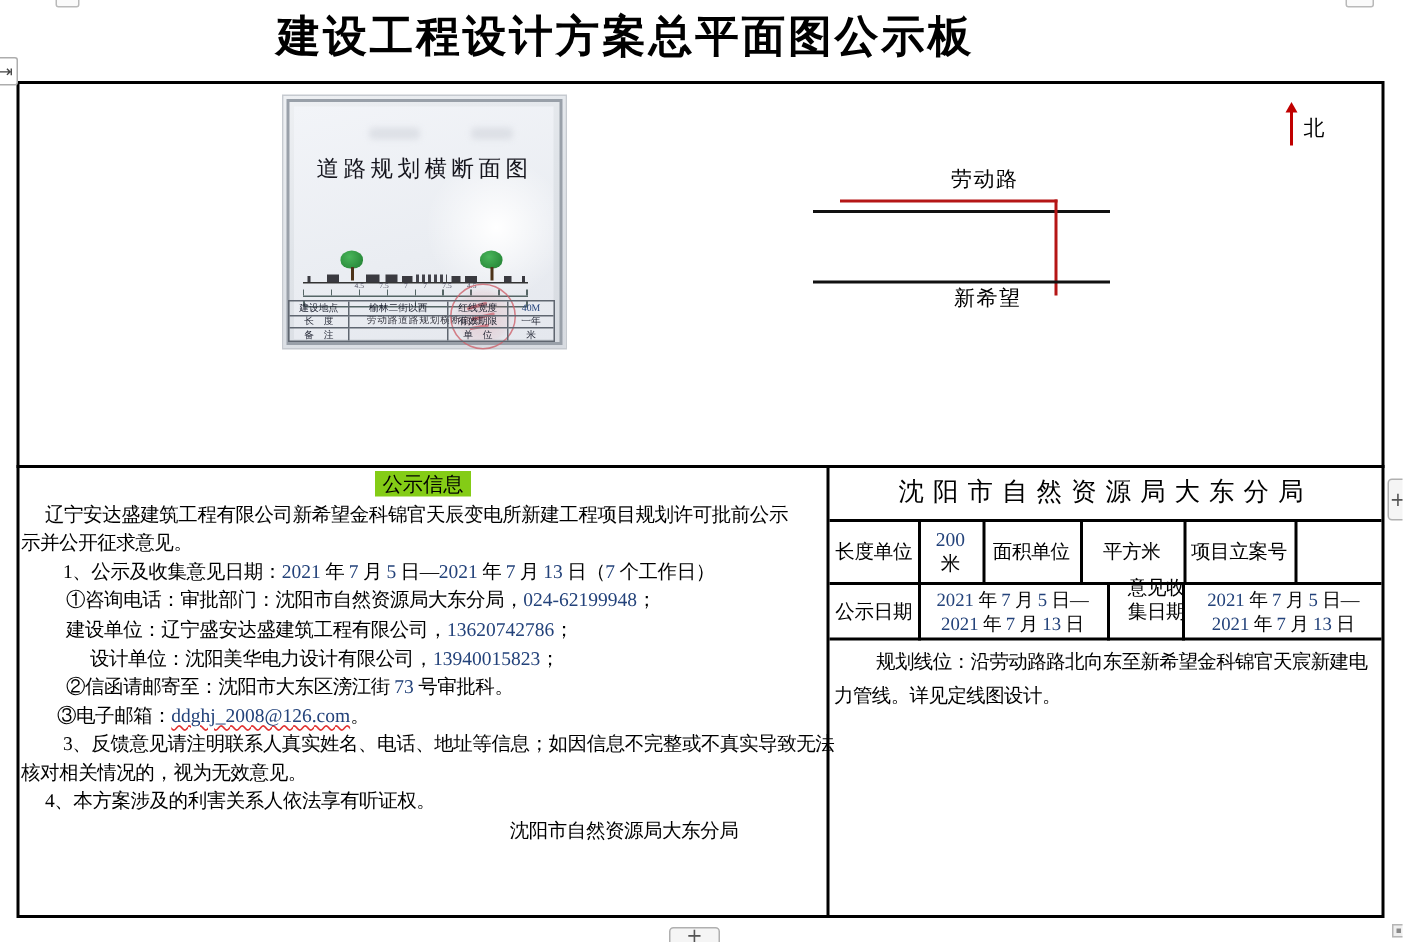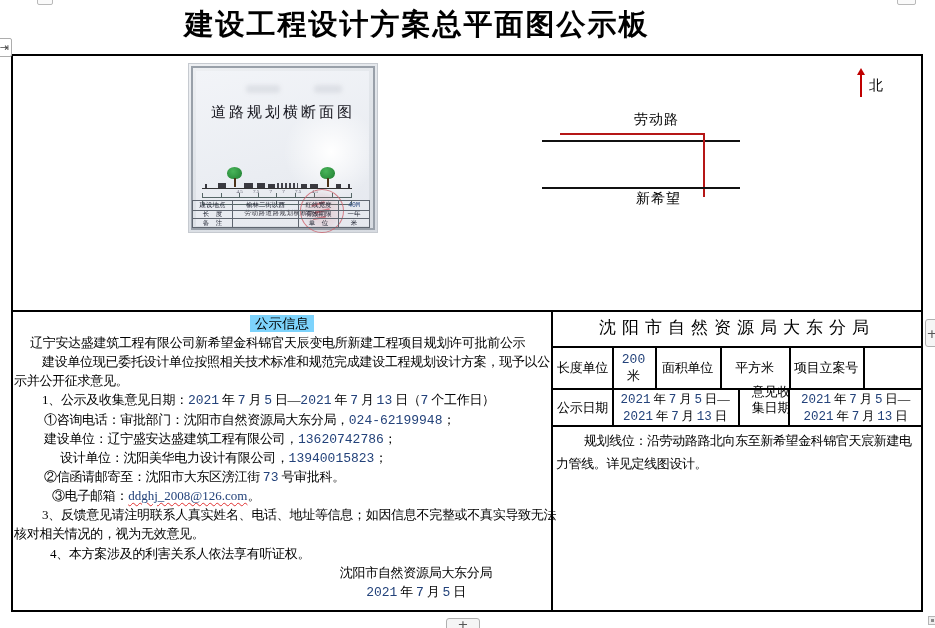--- a/index.html
+++ b/index.html
@@ -59,25 +59,25 @@
     border-right:4px solid transparent;border-bottom:7px solid #c00000;}
   #north-label{left:869px;top:77px;font-size:14px;}
   .road-label{font-size:14px;letter-spacing:1px;white-space:nowrap;}
   #road-line-top{left:542px;top:140px;width:198px;height:2px;background:#111;}
   #road-line-bottom{left:542px;top:187px;width:198px;height:2px;background:#111;}
   #red-line-h{left:560px;top:133px;width:145px;height:2px;background:#b51616;}
   #red-line-v{left:703px;top:133px;width:2px;height:64px;background:#b51616;}
 
   
   #notice-heading-wrap{left:14px;top:314px;width:536px;text-align:center;}
-  #notice-heading{display:inline-block;background:#7dd3fc;padding:0 5px;font-size:13.5px;line-height:17px;}
+  #notice-heading{display:inline-block;background:#84cc16;padding:0 5px;font-size:13.5px;line-height:17px;}
   #notice-lines{left:14px;top:333px;width:536px;}
   .nline{height:19.15px;line-height:19.15px;font-size:13px;letter-spacing:-0.3px;white-space:nowrap;}
   .nline.sig{margin-left:50%;width:50%;text-align:center;}
-  .num{font-family:Liberation Mono, monospace;color:#23427a;letter-spacing:0;}
+  .num{font-family:Liberation Serif, serif;color:#23427a;letter-spacing:0;}
   .email{font-family:"Liberation Serif","DejaVu Serif",serif;color:#23427a;letter-spacing:0;
     text-decoration:underline wavy #e03030 1px;text-underline-offset:2px;}
 
   
   #bureau-header{left:553px;top:316px;width:368px;text-align:center;font-size:17px;letter-spacing:6px;white-space:nowrap;}
   .cell-box{display:flex;align-items:center;justify-content:center;flex-direction:column;
     font-size:13px;letter-spacing:-0.2px;white-space:nowrap;overflow:hidden;box-sizing:border-box;}
   .cell-box .ln{line-height:16px;}
   .dates .ln{font-size:12.5px;}
 
@@ -172,33 +172,31 @@
 <div class="abs" id="red-line-h"></div>
 <div class="abs" id="red-line-v"></div>
 <div class="abs" id="road-line-bottom"></div>
 <div class="abs road-label" style="left:636px;top:190px;">新希望</div>
 
 <div class="abs" id="notice-heading-wrap">
   <span id="notice-heading">公示信息</span>
 </div>
 <div class="abs" id="notice-lines">
     <div class="nline" style="padding-left: 16px;"><span>辽宁安达盛建筑工程有限公司新希望金科锦官天辰变电所新建工程项目规划许可批前公示</span></div>
-    <div class="nline" style="padding-left: 28px;"><span>建设单位现已委托设计单位按照相关技术标准和规范完成建设工程规划设计方案，现予以公</span></div>
     <div class="nline" style="padding-left: 0px;"><span>示并公开征求意见。</span></div>
     <div class="nline" style="padding-left: 28px;"><span>1、公示及收集意见日期：</span><span class="num">2021</span><span> 年 </span><span class="num">7</span><span> 月 </span><span class="num">5</span><span> 日—</span><span class="num">2021</span><span> 年 </span><span class="num">7</span><span> 月 </span><span class="num">13</span><span> 日（</span><span class="num">7</span><span> 个工作日）</span></div>
     <div class="nline" style="padding-left: 30px;"><span>①咨询电话：审批部门：沈阳市自然资源局大东分局，</span><span class="num">024-62199948</span><span>；</span></div>
     <div class="nline" style="padding-left: 30px;"><span>建设单位：辽宁盛安达盛建筑工程有限公司，</span><span class="num">13620742786</span><span>；</span></div>
     <div class="nline" style="padding-left: 46px;"><span>设计单位：沈阳美华电力设计有限公司，</span><span class="num">13940015823</span><span>；</span></div>
     <div class="nline" style="padding-left: 30px;"><span>②信函请邮寄至：沈阳市大东区滂江街 </span><span class="num">73</span><span> 号审批科。</span></div>
-    <div class="nline" style="padding-left: 38px;"><span>③电子邮箱：</span><span class="email">ddghj_2008@126.com</span><span>。</span></div>
+    <div class="nline" style="padding-left: 24px;"><span>③电子邮箱：</span><span class="email">ddghj_2008@126.com</span><span>。</span></div>
     <div class="nline" style="padding-left: 28px;"><span>3、反馈意见请注明联系人真实姓名、电话、地址等信息；如因信息不完整或不真实导致无法</span></div>
     <div class="nline" style="padding-left: 0px;"><span>核对相关情况的，视为无效意见。</span></div>
-    <div class="nline" style="padding-left: 36px;"><span>4、本方案涉及的利害关系人依法享有听证权。</span></div>
+    <div class="nline" style="padding-left: 16px;"><span>4、本方案涉及的利害关系人依法享有听证权。</span></div>
     <div class="nline sig" style="padding-left: 0px;"><span>沈阳市自然资源局大东分局</span></div>
-    <div class="nline sig" style="padding-left: 0px;"><span class="num">2021</span><span> 年 </span><span class="num">7</span><span> 月 </span><span class="num">5</span><span> 日</span></div>
   </div>
 
 <div class="abs" id="bureau-header">沈阳市自然资源局大东分局</div>
 <div class="abs line-h" style="left:553px;top:346px;width:368px;"></div>
 <div class="abs line-h" style="left:553px;top:388px;width:368px;"></div>
 <div class="abs line-h" style="left:553px;top:425px;width:368px;"></div>
 <div class="abs line-v" style="left:612px;top:346px;height:44px;"></div>
 <div class="abs line-v" style="left:655px;top:346px;height:44px;"></div>
 <div class="abs line-v" style="left:720px;top:346px;height:44px;"></div>
 <div class="abs line-v" style="left:789px;top:346px;height:44px;"></div>

